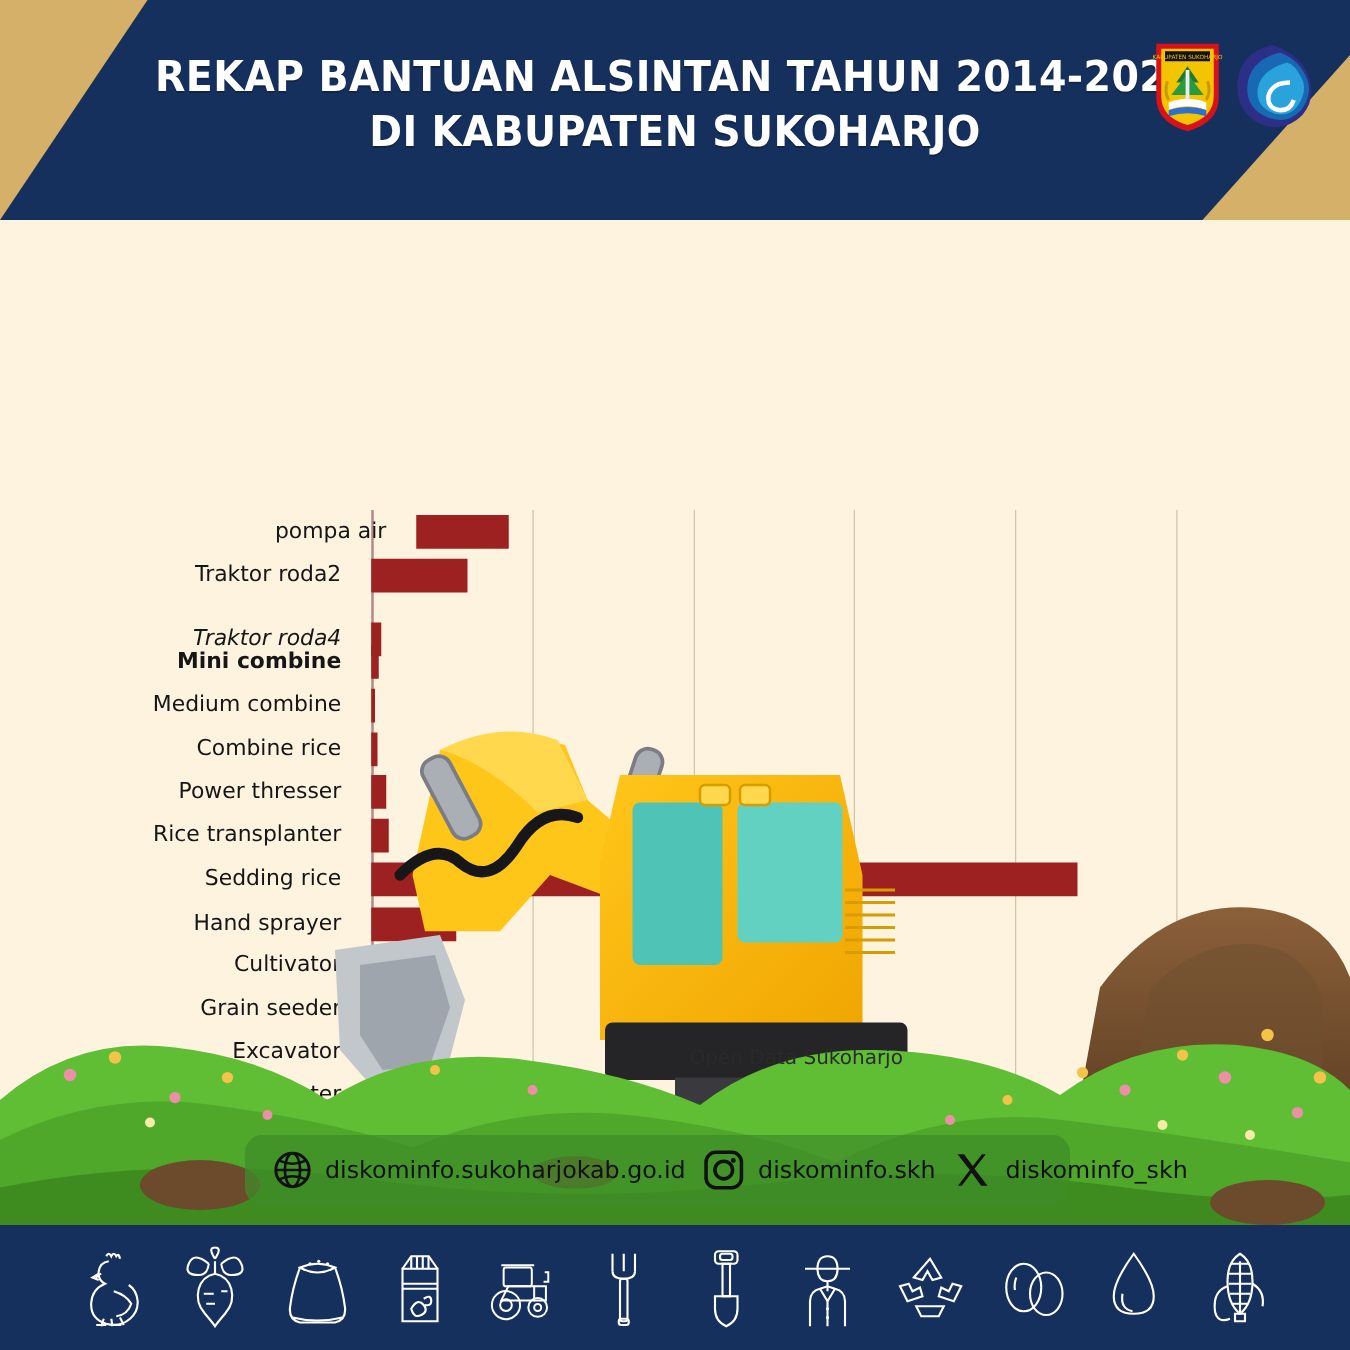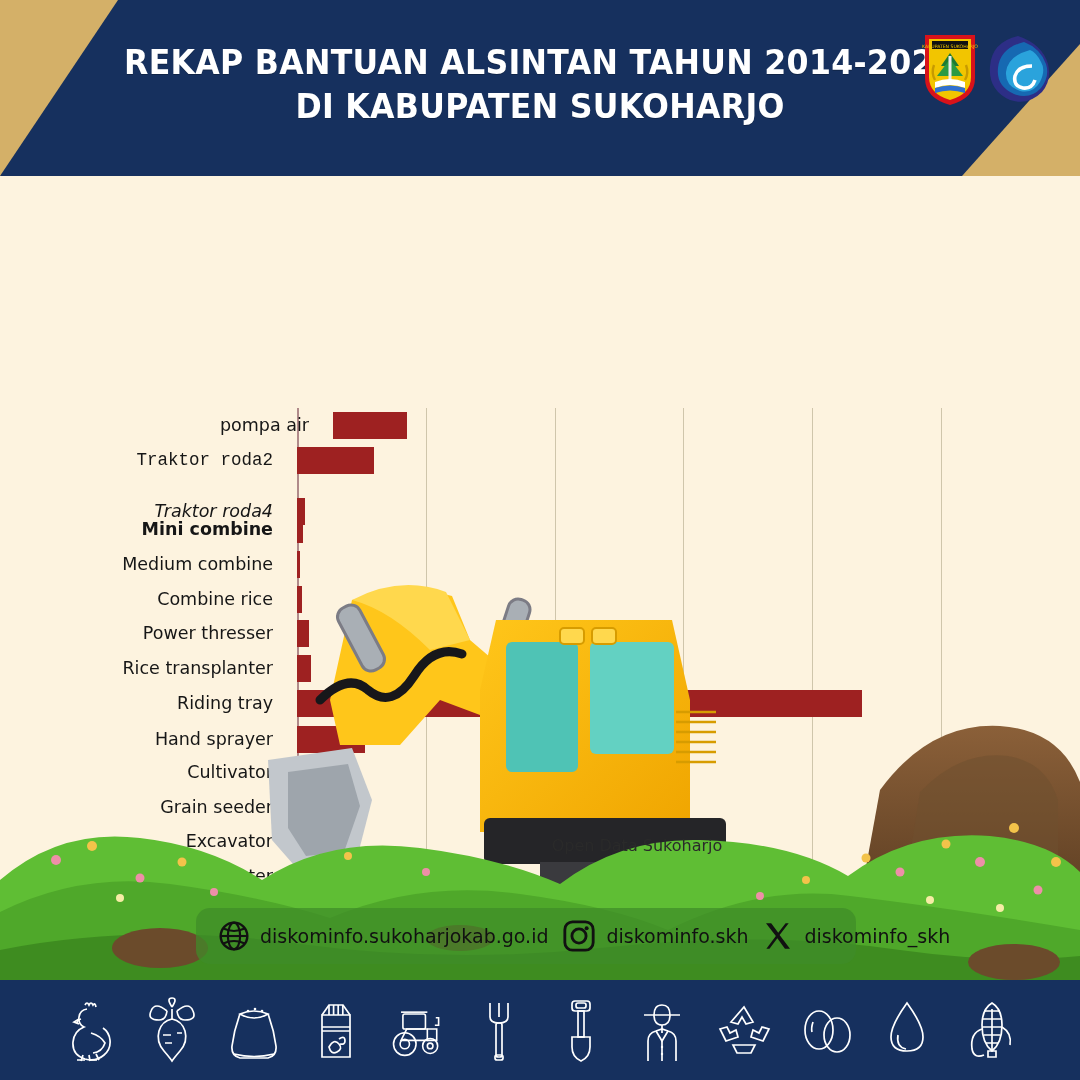--- a/index.html
+++ b/index.html
@@ -69,21 +69,21 @@
         <div class="gridline" style="left: 128.788px;"></div>
         <div class="gridline" style="left: 257.576px;"></div>
         <div class="gridline" style="left: 386.364px;"></div>
         <div class="gridline" style="left: 515.152px;"></div>
         <div class="gridline" style="left: 643.939px;"></div>
         <div class="bar-row" style="top: 0px; margin-left: 36px;">
           <div class="ylabel-wrap" style="left: -297px;">pompa air</div>
           <div class="bar" title="pompa air: 573" style="width: 73.7955px; background: rgb(158, 33, 33);"></div>
         </div>
         <div class="bar-row" style="top: 34.7px;">
-          <div class="ylabel-wrap" style="left: -297px; font-family: Liberation Mono, monospace;">Traktor roda2</div>
+          <div class="ylabel-wrap" style="left: -297px;">Traktor roda2</div>
           <div class="bar" title="Traktor roda2: 594" style="width: 76.5px; background: rgb(158, 33, 33);"></div>
         </div>
         <div class="bar-row" style="top: 86px; font-style: italic;">
           <div class="ylabel-wrap" style="left: -297px;">Traktor roda4</div>
           <div class="bar" title="Traktor roda4: 59" style="width: 7.59848px; background: rgb(158, 33, 33);"></div>
         </div>
         <div class="bar-row" style="top: 104.1px; font-weight: bold;">
           <div class="ylabel-wrap" style="left: -297px;">Mini combine</div>
           <div class="bar" title="Mini combine: 48" style="width: 6.18182px; background: rgb(158, 33, 33);"></div>
         </div>
@@ -97,21 +97,21 @@
         </div>
         <div class="bar-row" style="top: 208.2px;">
           <div class="ylabel-wrap" style="left: -297px;">Power thresser</div>
           <div class="bar" title="Power thresser: 96" style="width: 12.3636px; background: rgb(158, 33, 33);"></div>
         </div>
         <div class="bar-row" style="top: 242.9px;">
           <div class="ylabel-wrap" style="left: -297px;">Rice transplanter</div>
           <div class="bar" title="Rice transplanter: 112" style="width: 14.4242px; background: rgb(158, 33, 33);"></div>
         </div>
         <div class="bar-row" style="top: 277.6px;">
-          <div class="ylabel-wrap" style="left: -297px;">Riding tray</div>
+          <div class="ylabel-wrap" style="left: -297px;">Sedding rice</div>
           <div class="bar" title="Sedding tray: 4390" style="width: 565.379px; background: rgb(158, 33, 33);"></div>
         </div>
         <div class="bar-row" style="top: 314px;">
           <div class="ylabel-wrap" style="left: -297px;">Hand sprayer</div>
           <div class="bar" title="Hand sprayer: 530" style="width: 68.2576px; background: rgb(158, 33, 33);"></div>
         </div>
         <div class="bar-row" style="top: 347px;">
           <div class="ylabel-wrap" style="left: -297px;">Cultivator</div>
           <div class="bar" title="Cultivator: 128" style="width: 16.4848px; background: rgb(158, 33, 33);"></div>
         </div>

